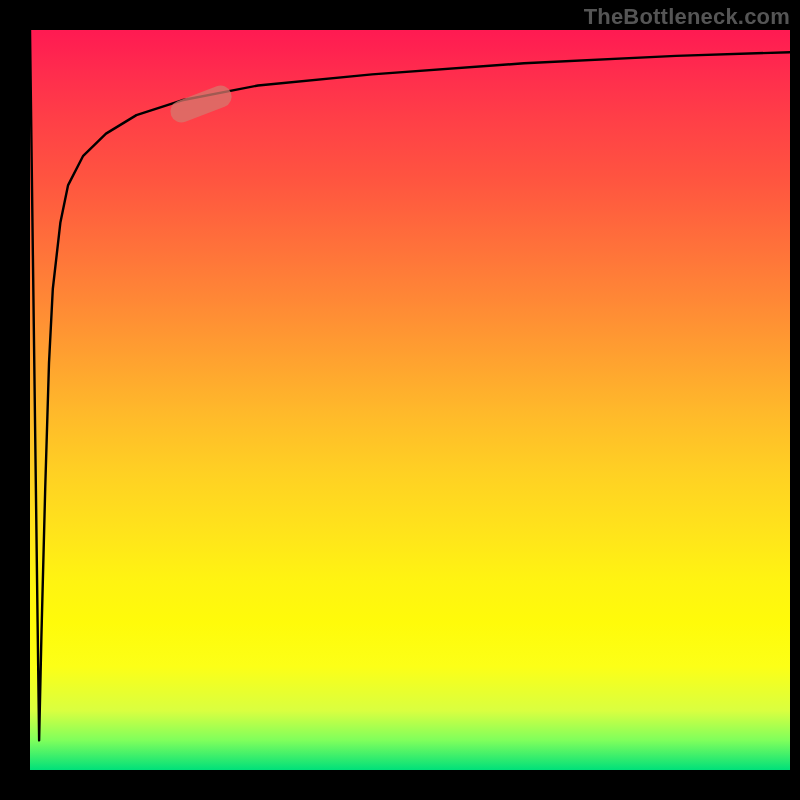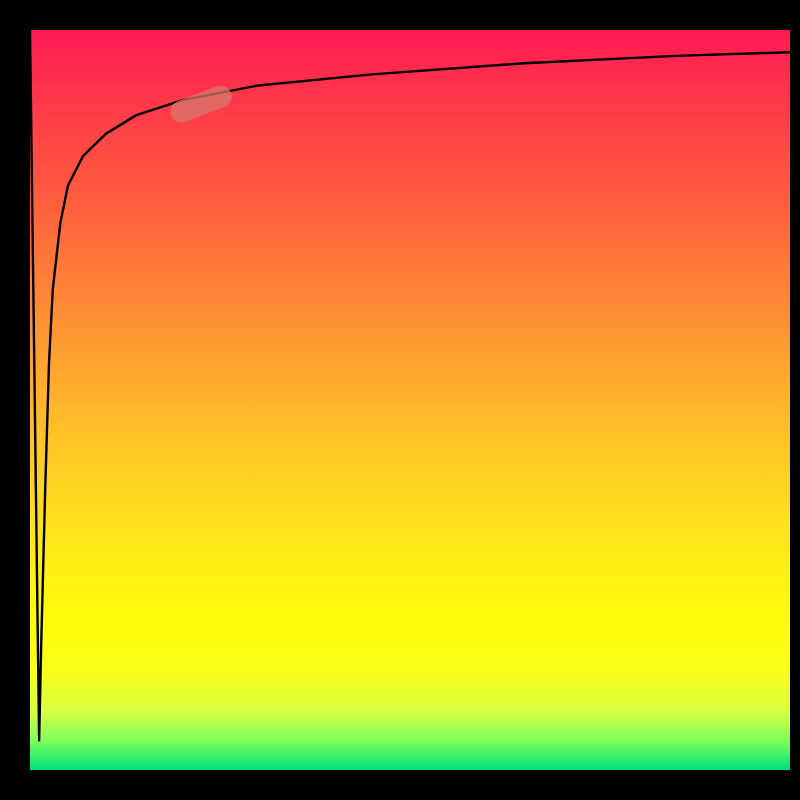--- a/index.html
+++ b/index.html
@@ -78,20 +78,21 @@
     left: 136px;
     top: 70px;
     transform: rotate(-21deg);
   }
 </style>
 </head>
 <body>
 
 <div class="chart-frame">
 
+  <div class="watermark">TheBottleneck.com</div>
 
   <div class="plot-area">
     <div class="gradient-bg"></div>
 
     <svg class="curve-layer" viewBox="0 0 760 740" preserveAspectRatio="none">
       <path class="curve-path" d="M0.00 0.00 L3.80 296.00 L7.60 592.00 L9.12 710.40 L11.40 606.80 L15.20 458.80 L19.00 333.00 L22.80 259.00 L30.40 192.40 L38.00 155.40 L53.20 125.80 L76.00 103.60 L106.40 85.10 L152.00 70.30 L228.00 55.50 L342.00 44.40 L494.00 33.30 L646.00 25.90 L760.00 22.20"></path>
     </svg>
 
     <div class="highlight-pill" style="left: 139px; top: 63px;"></div>
   </div>

